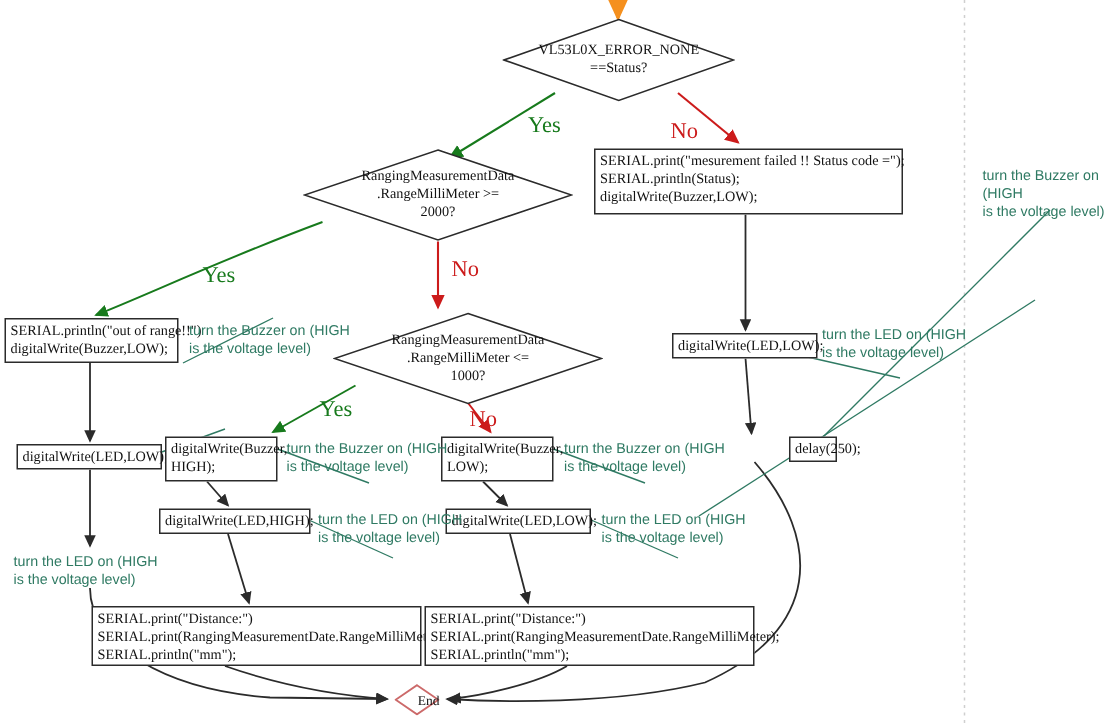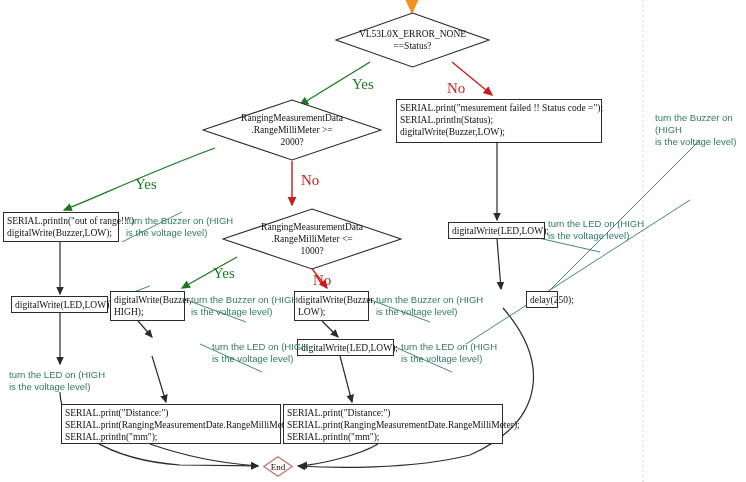--- a/index.html
+++ b/index.html
@@ -14,21 +14,21 @@
   .diamond{position:absolute;}
   .diamond .dlabel{position:absolute;left:0;top:0;width:100%;height:100%;
         display:flex;flex-direction:column;align-items:center;justify-content:center;
         font-family:"Liberation Serif",serif;font-size:9.5px;line-height:12px;
         color:#111;text-align:center;white-space:pre-line;}
   .note{position:absolute;color:#2f7a63;font-family:Liberation Sans, sans-serif;
         font-size:9.5px;line-height:12px;white-space:pre-line;}
   .edgelabel{position:absolute;font-family:"Liberation Serif",serif;font-size:15px;}
   .lbl-yes{color:#177a1c;}
   .lbl-no{color:#cc1b1b;}
-  .endnode{position:absolute;display:flex;align-items:center;justify-content:center;
+  .endnode{position:absolute;display:flex;align-items:center;justify-content:flex-end;
         font-family:"Liberation Serif",serif;font-size:9px;color:#111;}
 </style>
 </head>
 <body>
 
 <div id="canvas">
 
   <svg class="layer" viewBox="0 0 746 482">
     <defs>
       <marker id="ah-black" markerWidth="7" markerHeight="7" refX="6" refY="3.2" orient="auto">
@@ -134,20 +134,21 @@
   <div class="node" style="left:11px;top:296px;width:97px;height:17px;line-height:13px;">digitalWrite(LED,LOW);</div>
 
   <div class="node" style="left:110px;top:291px;width:75px;height:30px;">digitalWrite(Buzzer,
 HIGH);</div>
 
   <div class="node" style="left:294px;top:291px;width:75px;height:30px;">digitalWrite(Buzzer,
 LOW);</div>
 
   <div class="node" style="left:478px;top:291px;width:32px;height:17px;line-height:13px;margin-left:48px;">delay(250);</div>
 
+  <div class="node" style="left:106px;top:339px;width:101px;height:17px;line-height:13px;">digitalWrite(LED,HIGH);</div>
 
   <div class="node" style="left:297px;top:339px;width:97px;height:17px;line-height:13px;">digitalWrite(LED,LOW);</div>
 
   <div class="node" style="left:61px;top:404px;width:220px;height:40px;">SERIAL.print("Distance:")
 SERIAL.print(RangingMeasurementDate.RangeMilliMeter);
 SERIAL.println("mm");</div>
 
   <div class="node" style="left:283px;top:404px;width:220px;height:40px;">SERIAL.print("Distance:")
 SERIAL.print(RangingMeasurementDate.RangeMilliMeter);
 SERIAL.println("mm");</div>

